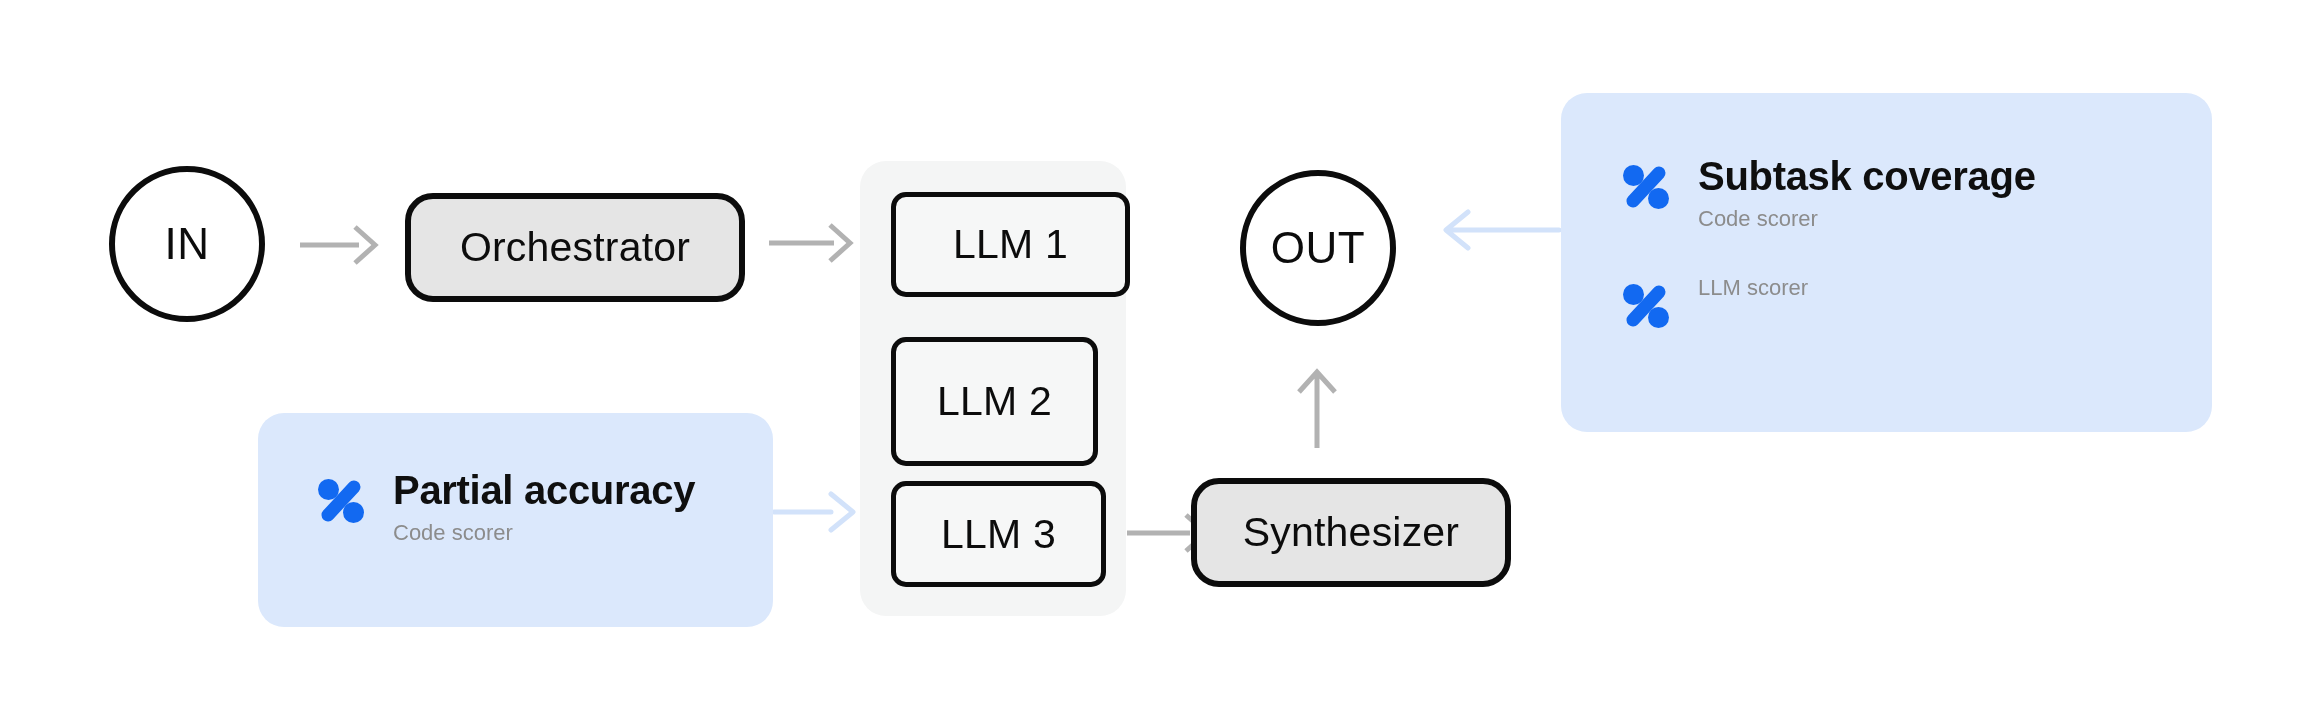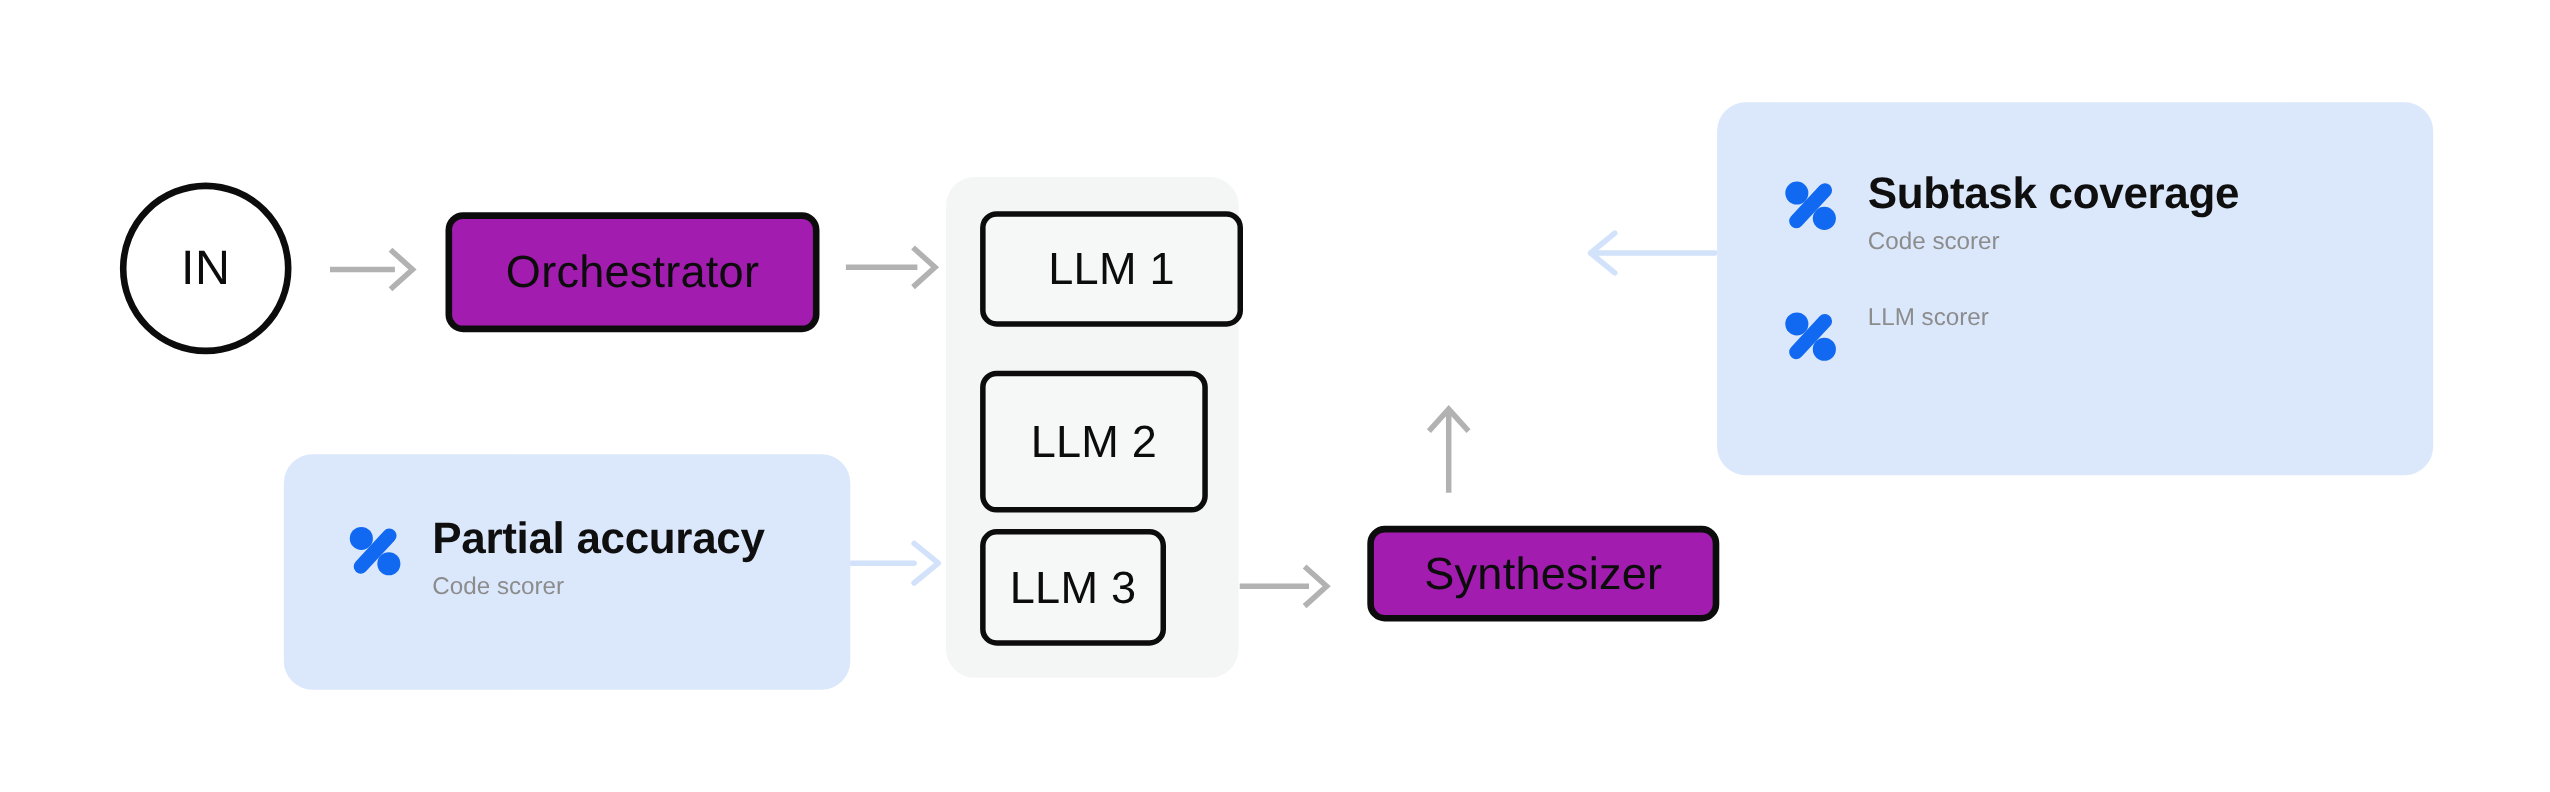--- a/index.html
+++ b/index.html
@@ -29,22 +29,22 @@
     justify-content: center;
     font-size: 44px;
     font-weight: 500;
     color: #0c0c0c;
     letter-spacing: 0.5px;
   }
 
   
   .node-box {
     border: 6px solid #0c0c0c;
-    border-radius: 16px;
-    background: #a21caf;
+    border-radius: 28px;
+    background: #e5e5e5;
     display: flex;
     align-items: center;
     justify-content: center;
     font-size: 41px;
     font-weight: 500;
     color: #0c0c0c;
     letter-spacing: 0.2px;
   }
   .node-box.in-group {
     border-width: 5px;
@@ -115,36 +115,39 @@
   </svg>
 
   <div class="abs llm-panel"></div>
 
   <div class="abs node-box in-group" style="left:891px; top:192px; width:239px; height:105px;">
     <span>LLM 1</span>
   </div>
   <div class="abs node-box in-group" style="left:891px; top:337px; width:207px; height:129px;">
     <span>LLM 2</span>
   </div>
-  <div class="abs node-box in-group" style="left:891px; top:481px; width:169px; height:106px;">
+  <div class="abs node-box in-group" style="left:891px; top:481px; width:215px; height:106px;">
     <span>LLM 3</span>
   </div>
 
   <svg class="abs arrow-svg" style="left:1124px; top:511px;" width="92" height="44" viewBox="0 0 92 44">
     <path d="M3 22 H66 M62 4 L82 22 L62 40" fill="none" stroke="#b2b2b2" stroke-width="5"></path>
   </svg>
 
-  <div class="abs node-box" style="left:1243px; top:478px; width:320px; height:87px;">
+  <div class="abs node-box" style="left:1191px; top:478px; width:320px; height:109px;">
     <span>Synthesizer</span>
   </div>
 
   <svg class="abs arrow-svg" style="left:1295px; top:364px;" width="44" height="88" viewBox="0 0 44 88">
     <path d="M22 84 V10 M4 28 L22 8 L40 28" fill="none" stroke="#b2b2b2" stroke-width="5"></path>
   </svg>
 
+  <div class="abs node-circle" style="left:1240px; top:170px;">
+    <span>OUT</span>
+  </div>
 
   <svg class="abs arrow-svg" style="left:1440px; top:208px;" width="122" height="44" viewBox="0 0 122 44">
     <path d="M119 22 H8 M28 4 L6 22 L28 40" fill="none" stroke="#d2e2fa" stroke-width="5" stroke-linecap="round" stroke-linejoin="round"></path>
   </svg>
 
   <svg class="abs arrow-svg" style="left:771px; top:490px;" width="88" height="44" viewBox="0 0 88 44">
     <path d="M3 22 H60 M60 4 L82 22 L60 40" fill="none" stroke="#d2e2fa" stroke-width="5" stroke-linecap="round" stroke-linejoin="round"></path>
   </svg>
 
   <div class="abs scorer-panel" style="left:258px; top:413px; width:515px; height:214px; padding:52px 0 0 59px;">

